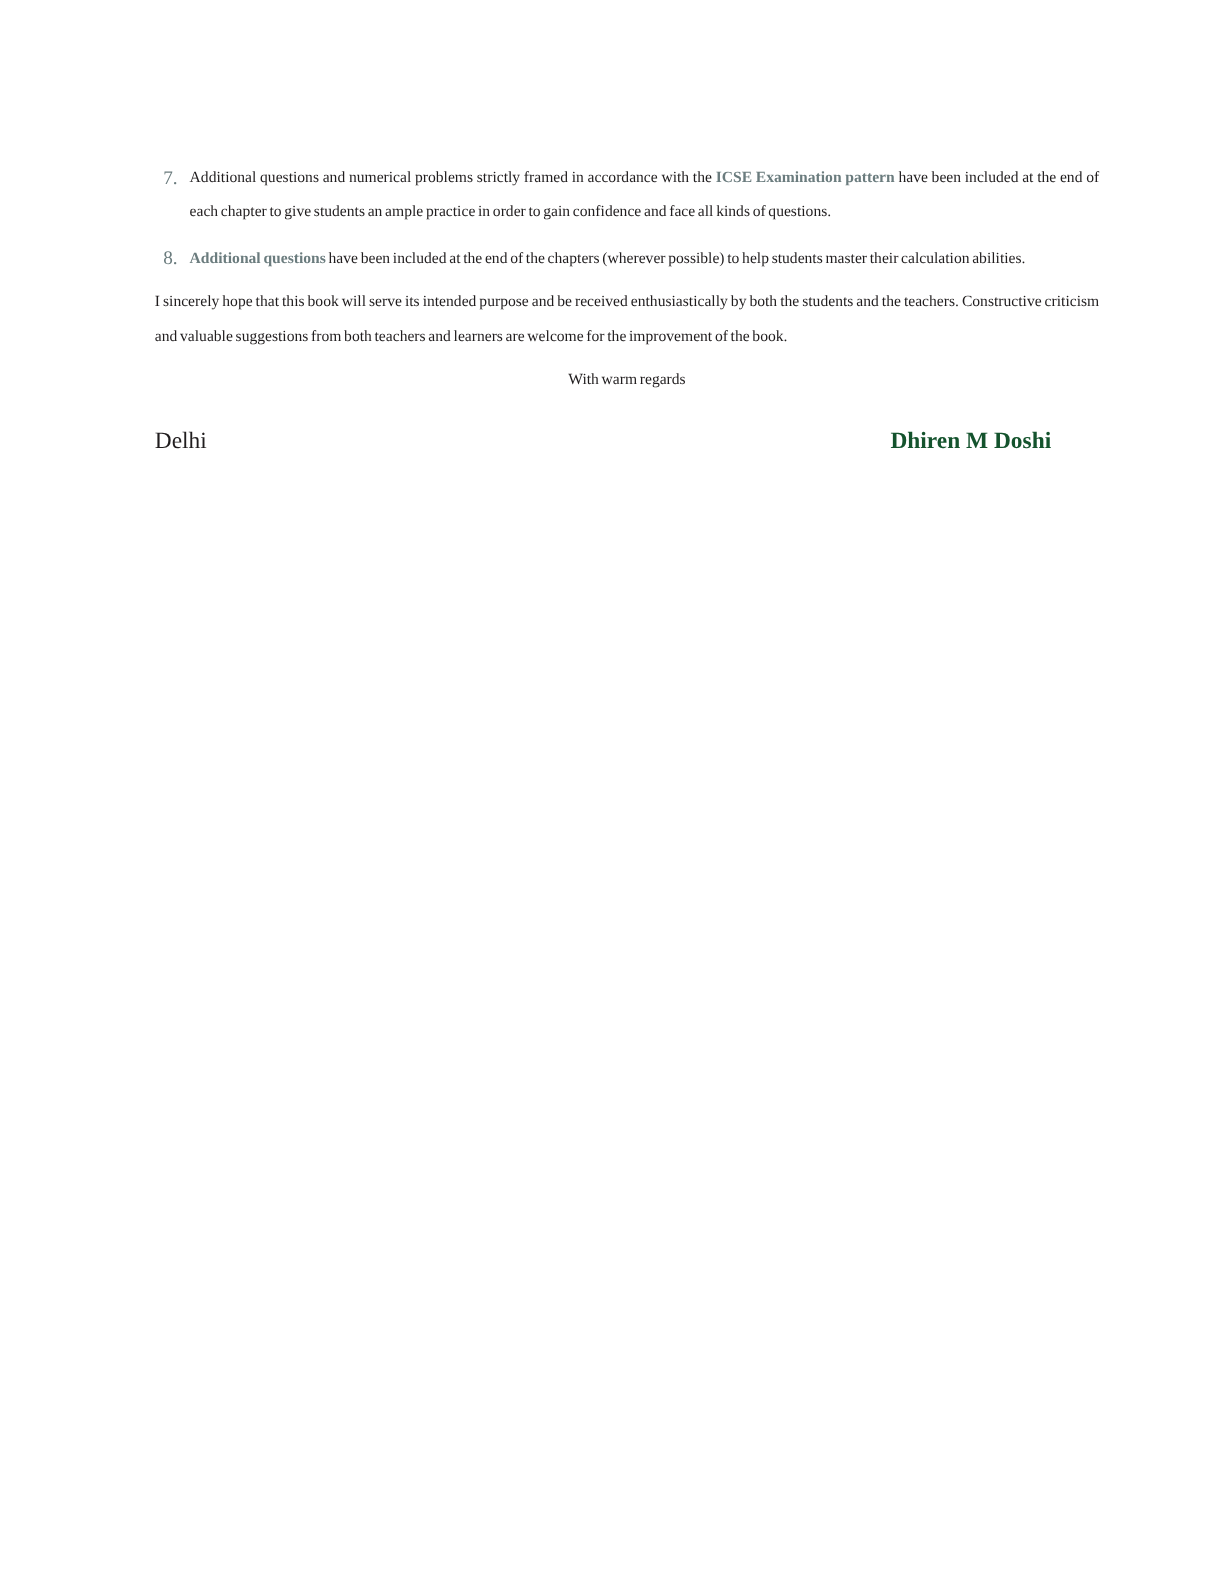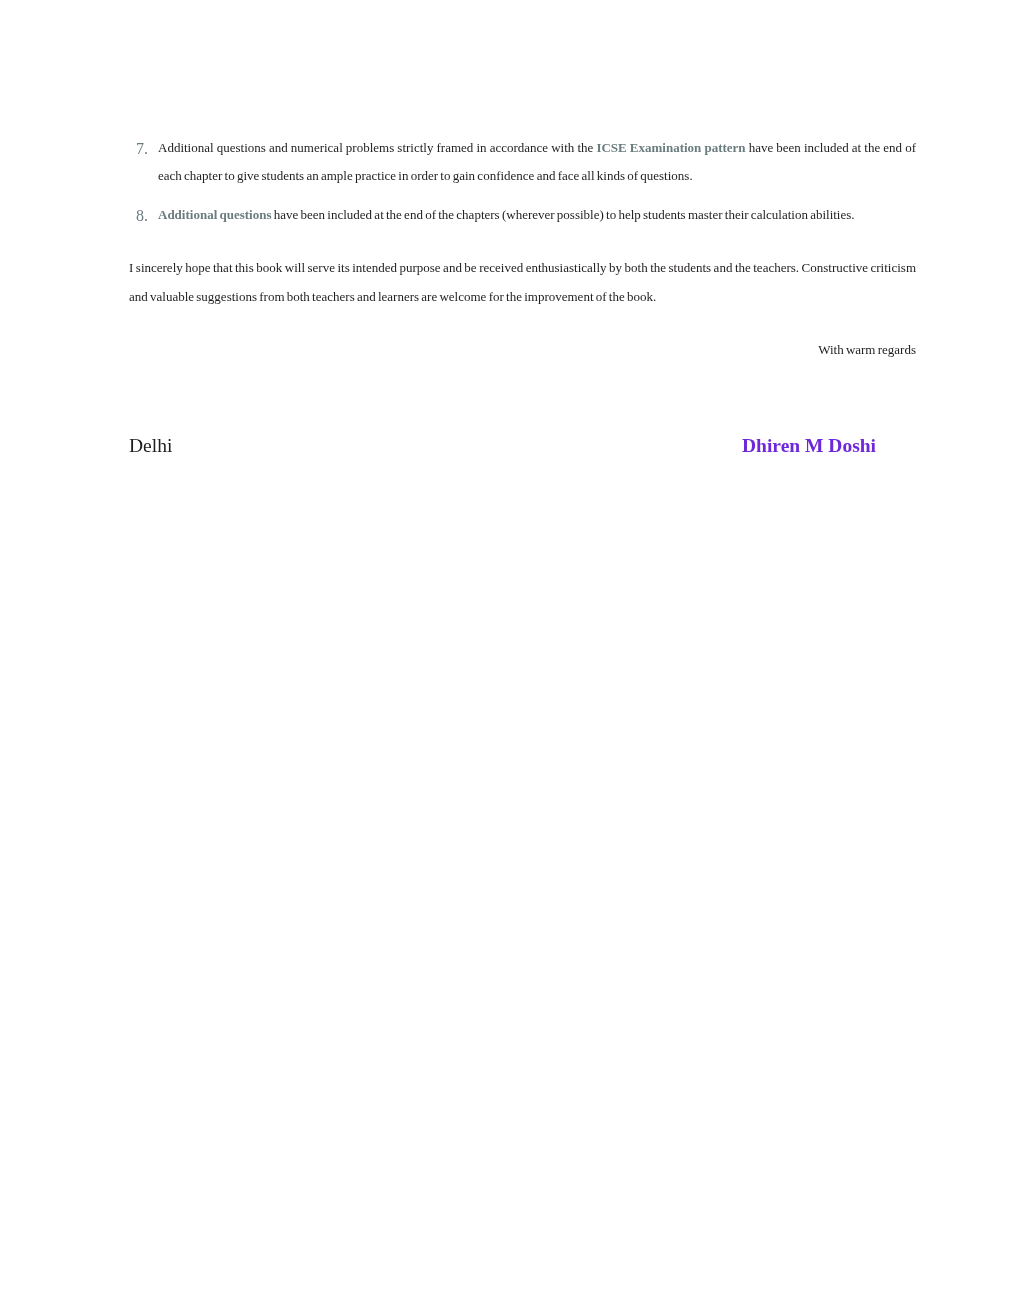--- a/index.html
+++ b/index.html
@@ -38,33 +38,33 @@
   }
   .item-text, .para {
     font-size: 13px;
     line-height: 28.4px;
     text-align: justify;
     word-spacing: -1px;
     margin: 0;
   }
   .accent { color: #6b7c7e; }
   .bold { font-weight: bold; }
-  .para { margin-top: 25px; }
-  .regards { text-align: right; }
+  .para { margin-top: 8px; }
+  .regards { text-align: center; }
   .signature {
-    margin-top: 68px;
+    margin-top: 24px;
     display: flex;
     justify-content: space-between;
     align-items: center;
     font-size: 19.5px;
     line-height: 28.4px;
   }
   .author {
     font-weight: bold;
-    color: #6d28d9;
+    color: #14532d;
     padding-right: 40px;
   }
 </style>
 </head>
 <body>
 
 <div class="page">
 
   <div class="list">
 

